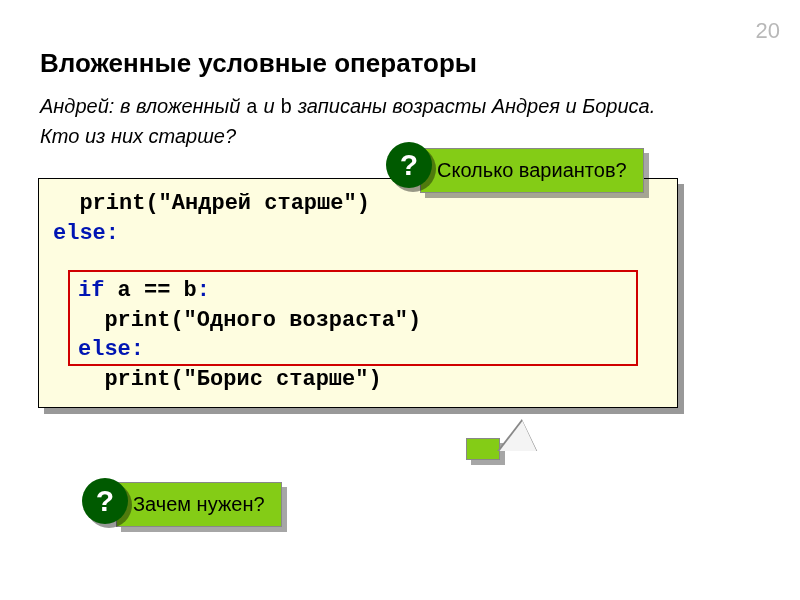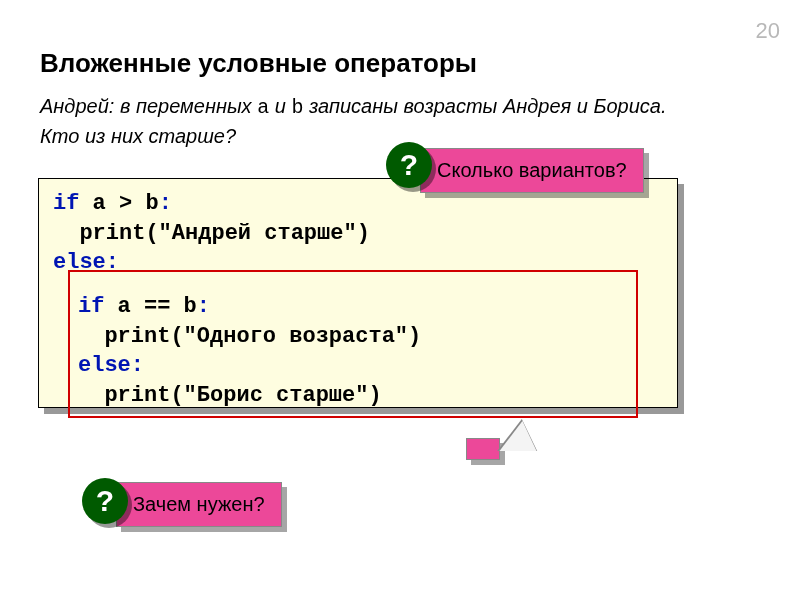--- a/index.html
+++ b/index.html
@@ -57,33 +57,33 @@
       font-family: "Courier New", monospace;
       font-size: 22px;
       font-weight: bold;
       line-height: 1.35;
     }
     .nested-block {
       position: absolute;
       top: 270px;
       left: 68px;
       width: 570px;
-      height: 148px;
+      height: 96px;
       border: 2px solid #d00000;
       background: transparent;
-      padding: 20px 8px;
+      padding: 4px 8px;
       font-family: "Courier New", monospace;
       font-size: 22px;
       font-weight: bold;
       line-height: 1.35;
     }
     .kw { color: #0015b3; }
     .func { color: #000000; }
     .callout-box {
-      background: #ec4899;
+      background: #84cc16;
       border: 1px solid #888;
       box-shadow: 5px 5px 0px rgba(0,0,0,0.35);
       padding: 10px 16px;
       font-size: 20px;
       color: #000;
       position: absolute;
     }
     .callout-variants {
       top: 148px;
       left: 420px;
@@ -146,31 +146,28 @@
     }
   </style>
 </head>
 <body>
 
 <div class="page-number">20</div>
 
 <div class="title">Вложенные условные операторы</div>
 
 <div class="task">
-  <span>Андрей</span><span>: в переменных</span>
+  <span>Андрей</span><span>: в вложенный</span>
   <span class="task-var">a</span>
   <span>и</span>
   <span class="task-var">b</span>
   <span>записаны возрасты Андрея и Бориса. Кто из них старше?</span>
 </div>
 
 <div class="code-block">
-  <div>
-    <span class="kw">if</span><span> a &gt; b</span><span class="kw">:</span>
-  </div>
   <div>
     &nbsp;&nbsp;<span class="func">print</span><span>("Андрей старше")</span>
   </div>
   <div>
     <span class="kw">else</span><span class="kw">:</span>
   </div>
 </div>
 
 <div class="nested-block">
   <div>

